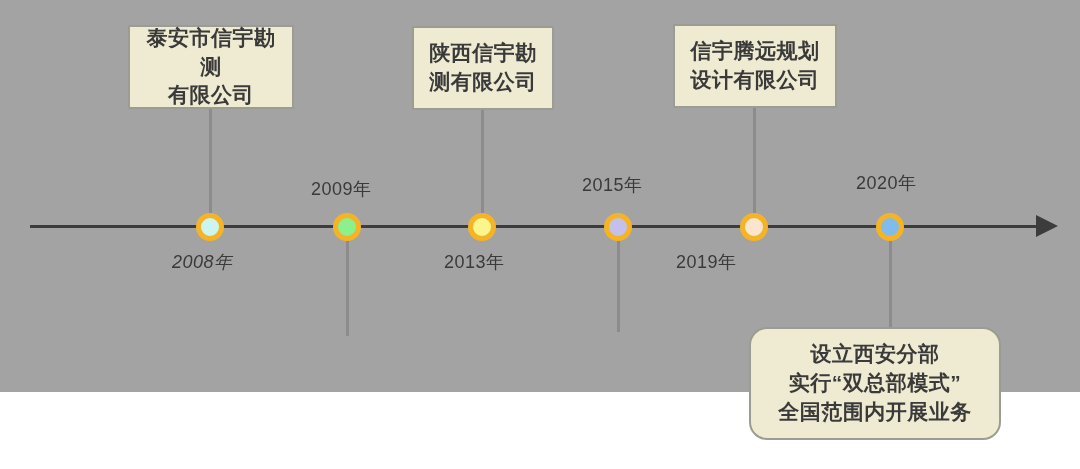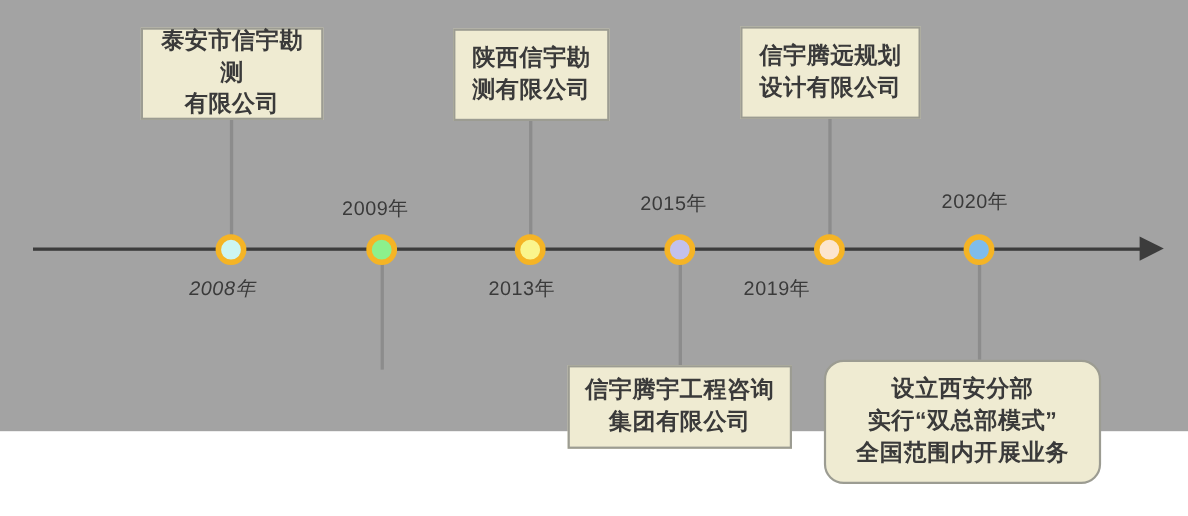--- a/index.html
+++ b/index.html
@@ -110,24 +110,20 @@
     <span class="box-text">陕西信宇勘
 测有限公司</span>
   </div>
   <div class="connector" style="left:481px; top:110px; height:109px;"></div>
   <div class="marker" style="left:468px; background:#FAF58C;"></div>
   <div class="year" style="left:444px; top:250px;">2013年</div>
 
   <div class="year" style="left:582px; top:173px;text-align:right;">2015年</div>
   <div class="marker" style="left:604px; background:#C3C1EC;"></div>
   <div class="connector" style="left:617px; top:240px; height:92px;"></div>
-  <div class="box" style="left:516px; top:332px; width:204px; height:76px;">
-    <span class="box-text">信宇腾宇工程咨询
-集团有限公司</span>
-  </div>
 
   <div class="box" style="left:673px; top:24px; width:164px; height:84px;">
     <span class="box-text">信宇腾远规划
 设计有限公司</span>
   </div>
   <div class="connector" style="left:753px; top:108px; height:111px;"></div>
   <div class="marker" style="left:740px; background:#FCE5CE;"></div>
   <div class="year" style="left:676px; top:250px;">2019年</div>
 
   <div class="year" style="left:856px; top:171px;">2020年</div>

